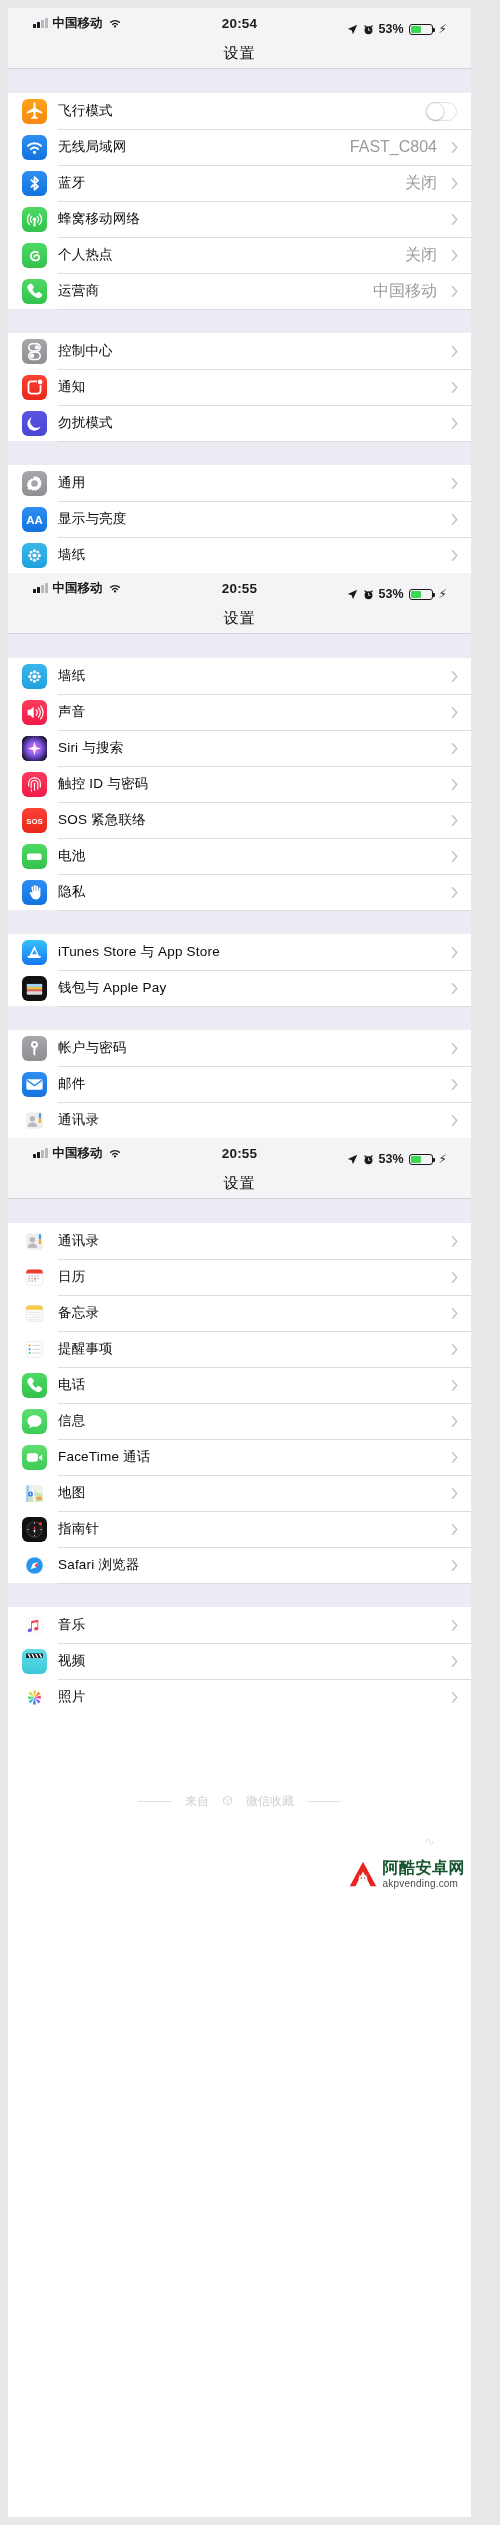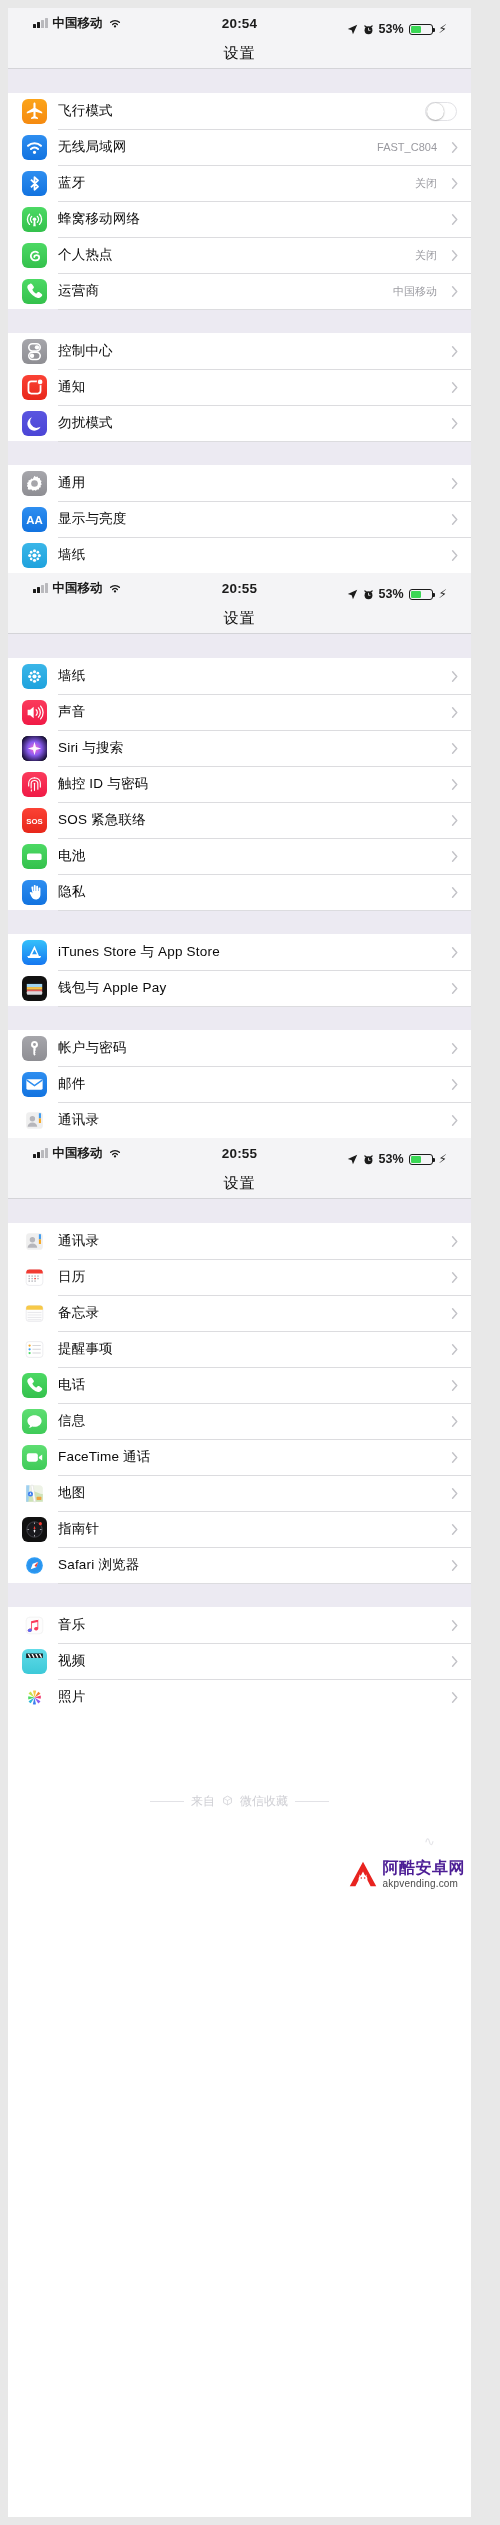--- a/index.html
+++ b/index.html
@@ -104,21 +104,21 @@
     overflow: hidden;
     margin-right: 11px;
   }
   .ico svg { display: block; }
   .label {
     font-size: 13.5px; color: #0b0b0b; flex: 1 1 auto;
     letter-spacing: .2px;
     white-space: nowrap;
   }
   .value {
-    font-size: 11px; color: #9a9aa0; margin-right: 8px;
+    font-size: 16px; color: #9a9aa0; margin-right: 8px;
     white-space: nowrap;
   }
   .chev {
     width: 14px; margin-right: 12px;
     color: #c3c3c8; font-size: 15px; line-height: 1;
     display:flex; align-items:center; justify-content:flex-end;
   }
   .chev svg { display:block; }
 
   
@@ -150,35 +150,35 @@
   .bg-white   { background: #fff; }
   .bg-teal    { background: linear-gradient(180deg,#62dbe8,#3cc9d8); }
 
   
   .footer {
     position: relative;
     height: 180px; background: #fff;
   }
   .wx {
     position: absolute; left: 0; right: 0; top: 78px;
-    display: flex; align-items: center; justify-content: center; gap: 7px;
+    display: flex; align-items: center; justify-content: center; gap: 13px;
     color: #cfcfd4; font-size: 12px;
   }
   .wx .dash { width: 34px; height: 1px; background: #e2e2e6; display:block; }
   .wmark {
     position: absolute; right: 6px; bottom: 6px;
     display: flex; align-items: center; gap: 5px;
   }
   .wmark .a-logo {
     width: 30px; height: 30px;
     position: relative;
   }
   .wmark .a-logo svg { display:block; }
   .wmark .wtext { display:flex; flex-direction: column; line-height: 1; }
-  .wmark .wtop { font-size: 16px; font-weight: bold; color:#4c1d95; letter-spacing: .5px; }
+  .wmark .wtop { font-size: 16px; font-weight: bold; color:#14532d; letter-spacing: .5px; }
   .wmark .wbot { font-size: 10px; color:#4a4a4a; margin-top: 3px; letter-spacing: .2px; }
   .swoosh {
     position:absolute; right: 36px; bottom: 46px;
     color:#e4e4e8; font-size: 13px;
   }
 </style>
 </head>
 <body>
 
 <div class="page">

